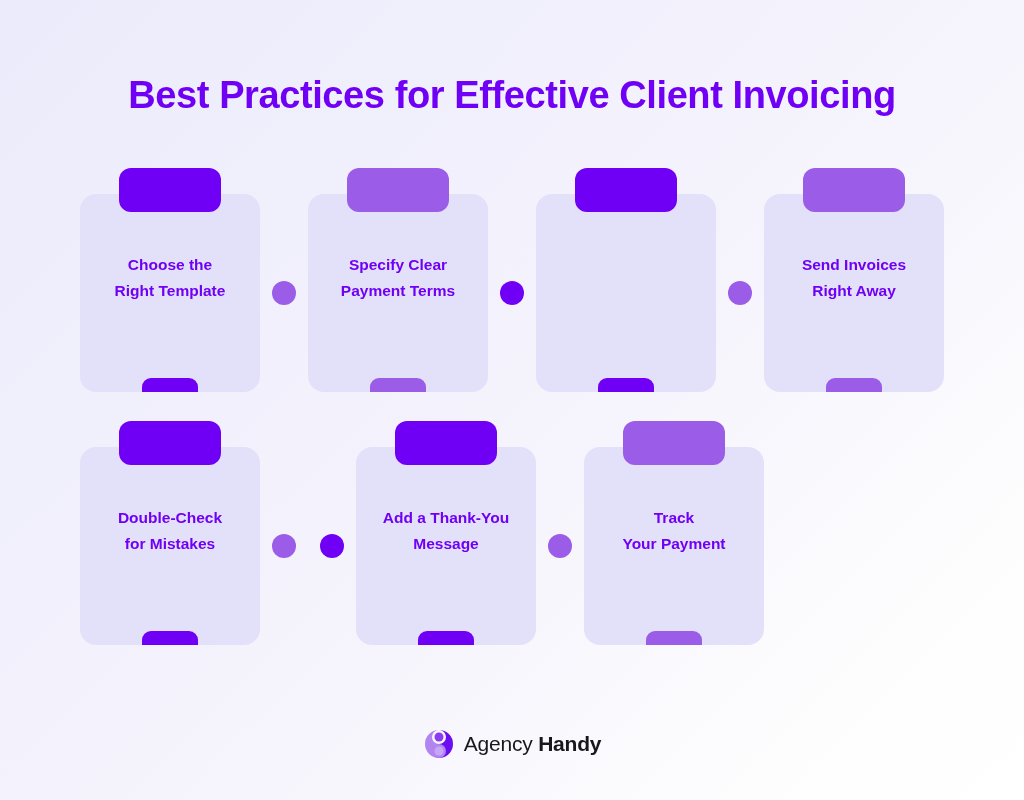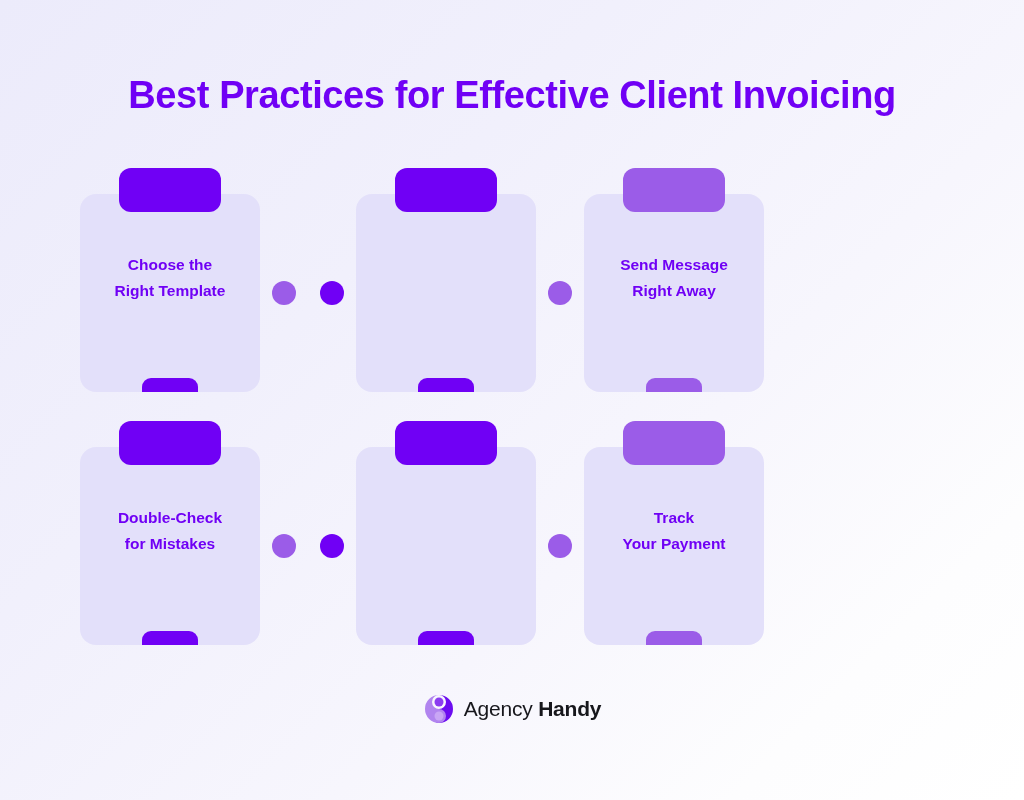--- a/index.html
+++ b/index.html
@@ -130,21 +130,21 @@
     top: 125px;
     transform: translate(-50%, -50%);
     width: 24px;
     height: 24px;
     border-radius: 50%;
   }
 
   
   .footer {
     position: absolute;
-    top: 693px;
+    top: 728px;
     left: 0;
     width: 1024px;
     display: flex;
     align-items: center;
     justify-content: center;
     gap: 9px;
   }
   .logo-mark {
     width: 32px;
     height: 32px;
@@ -177,20 +177,28 @@
           <div class="card-tab-bottom" style="background:#7000f5"></div>
         </div>
         <div class="card-label">Choose the
 Right Template</div>
       </div>
 
       <div class="connector">
         <div class="dot" style="background:#9b5ce8"></div>
       </div>
 
+      <div class="card">
+        <div class="card-tab" style="background:#9b5ce8"></div>
+        <div class="card-body">
+          <div class="card-tab-bottom" style="background:#9b5ce8"></div>
+        </div>
+        <div class="card-label">Specify Clear
+Payment Terms</div>
+      </div>
 
       <div class="connector">
         <div class="dot" style="background:#7000f5"></div>
       </div>
 
       <div class="card">
         <div class="card-tab" style="background:#7000f5"></div>
         <div class="card-body">
           <div class="card-tab-bottom" style="background:#7000f5"></div>
         </div>
@@ -198,21 +206,21 @@
 
       <div class="connector">
         <div class="dot" style="background:#9b5ce8"></div>
       </div>
 
       <div class="card">
         <div class="card-tab" style="background:#9b5ce8"></div>
         <div class="card-body">
           <div class="card-tab-bottom" style="background:#9b5ce8"></div>
         </div>
-        <div class="card-label">Send Message
+        <div class="card-label">Send Invoices
 Right Away</div>
       </div>
 
     </div>
 
     <div class="row row-2">
 
       <div class="card">
         <div class="card-tab" style="background:#7000f5"></div>
         <div class="card-body">
@@ -229,20 +237,22 @@
 
       <div class="connector">
         <div class="dot" style="background:#7000f5"></div>
       </div>
 
       <div class="card">
         <div class="card-tab" style="background:#7000f5"></div>
         <div class="card-body">
           <div class="card-tab-bottom" style="background:#7000f5"></div>
         </div>
+        <div class="card-label">Add a Thank-You
+Message</div>
       </div>
 
       <div class="connector">
         <div class="dot" style="background:#9b5ce8"></div>
       </div>
 
       <div class="card">
         <div class="card-tab" style="background:#9b5ce8"></div>
         <div class="card-body">
           <div class="card-tab-bottom" style="background:#9b5ce8"></div>

